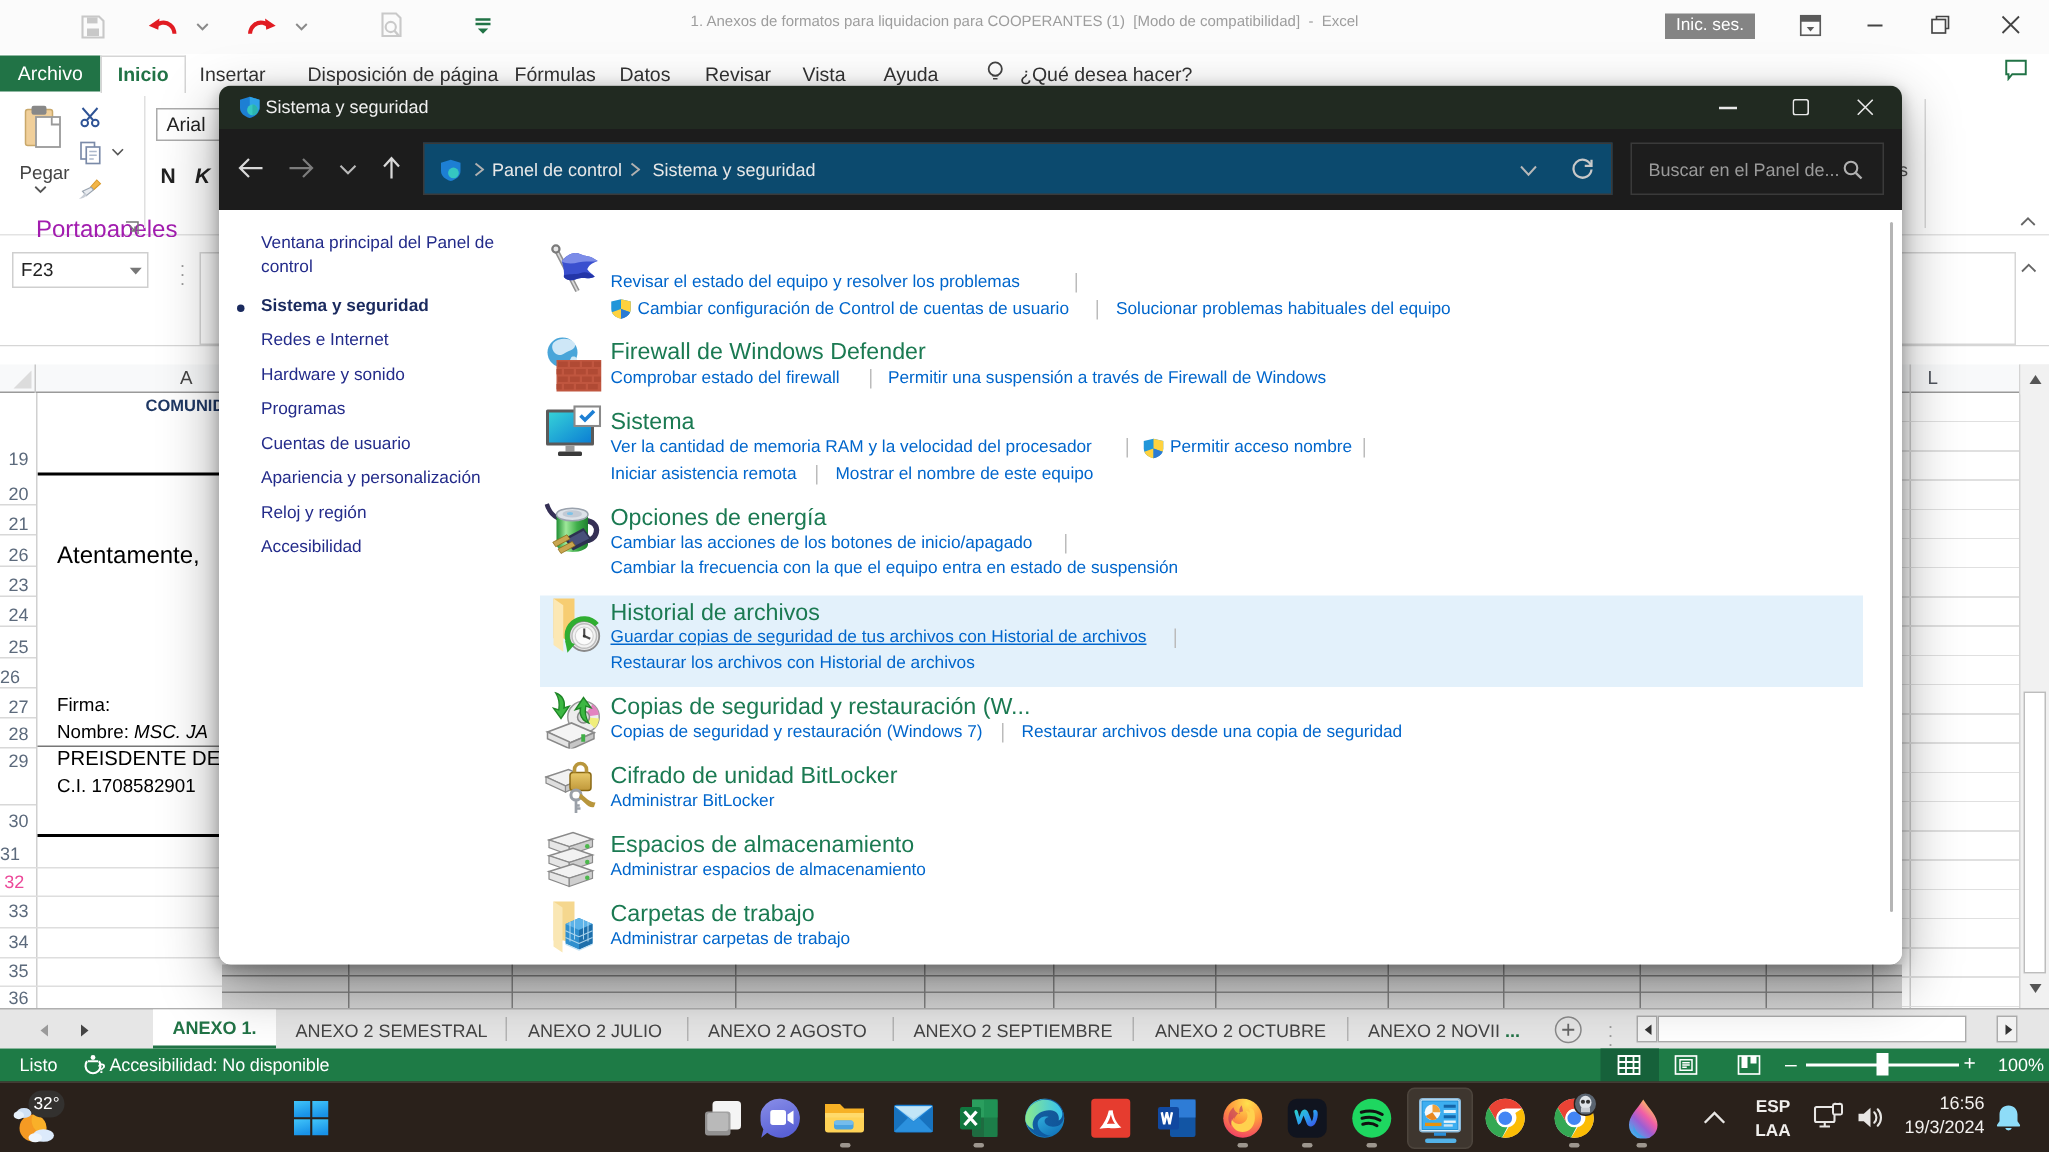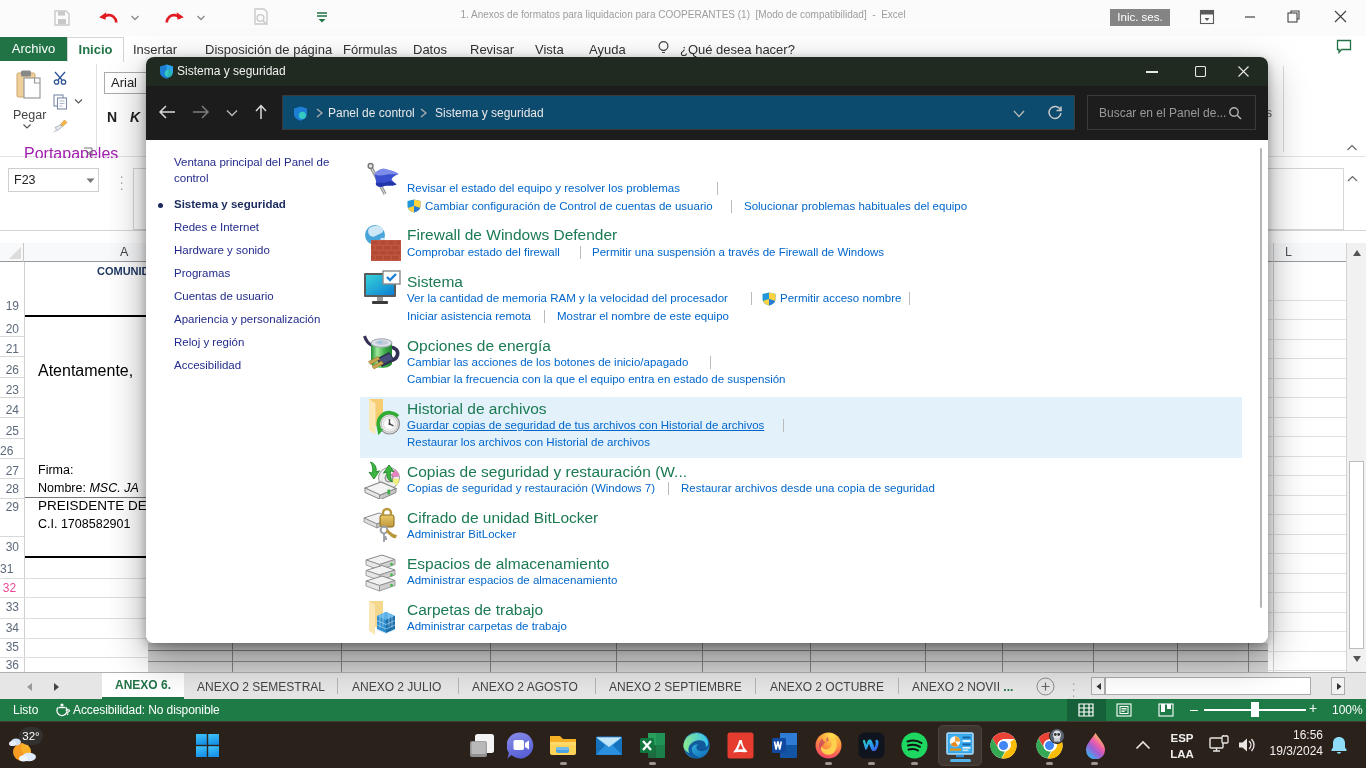--- a/index.html
+++ b/index.html
@@ -238,21 +238,21 @@
 </div>
 </div>
 
 <div class="abs" id="xl-sheettabs" style="left:0px;top:672px;width:1366px;height:27px;background:#e6e6e6;border-top:1px solid #b0b0b0">
   <svg class="abs" style="left:25px;top:9px" width="8" height="10" viewBox="0 0 8 10">
       <path d="M7 1 L2 5 L7 9z" fill="#9a9a9a"></path>
     </svg>
   <svg class="abs" style="left:53px;top:9px" width="8" height="10" viewBox="0 0 8 10">
       <path d="M1 1 L6 5 L1 9z" fill="#444"></path>
     </svg>
-  <div class="abs" style="left:102px;top:0px;width:82px;height:26px;background:#fff;border-bottom:2px solid #217346;color:#217346;font-weight:bold;font-size:12px;text-align:center;line-height:25px">ANEXO 6.</div>
+  <div class="abs" style="left:102px;top:0px;width:82px;height:26px;background:#fff;border-bottom:2px solid #217346;color:#217346;font-weight:bold;font-size:12px;text-align:center;line-height:25px">ANEXO 1.</div>
   <div class="t" style="left:197px;top:7px;font-size:12px;color:#444">ANEXO 2 SEMESTRAL</div>
   <div class="abs" style="left:337px;top:5px;width:1px;height:16px;background:#b5b5b5"></div>
   <div class="t" style="left:352px;top:7px;font-size:12px;color:#444">ANEXO 2 JULIO</div>
   <div class="abs" style="left:458px;top:5px;width:1px;height:16px;background:#b5b5b5"></div>
   <div class="t" style="left:472px;top:7px;font-size:12px;color:#444">ANEXO 2 AGOSTO</div>
   <div class="abs" style="left:595px;top:5px;width:1px;height:16px;background:#b5b5b5"></div>
   <div class="t" style="left:609px;top:7px;font-size:12px;color:#444">ANEXO 2 SEPTIEMBRE</div>
   <div class="abs" style="left:755px;top:5px;width:1px;height:16px;background:#b5b5b5"></div>
   <div class="t" style="left:770px;top:7px;font-size:12px;color:#444">ANEXO 2 OCTUBRE</div>
   <div class="abs" style="left:898px;top:5px;width:1px;height:16px;background:#b5b5b5"></div>

